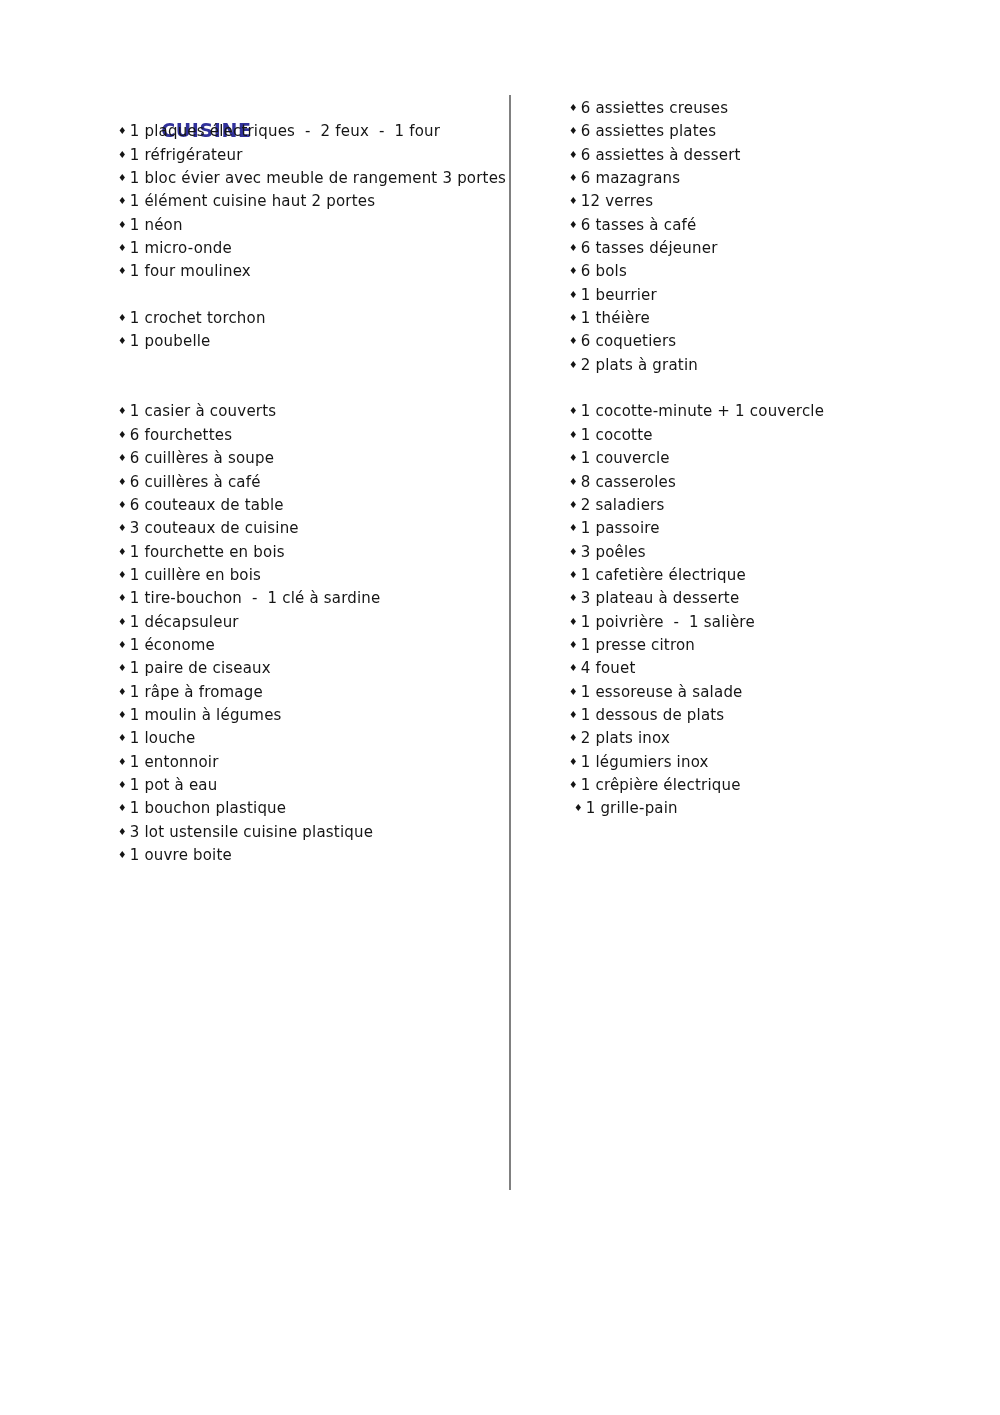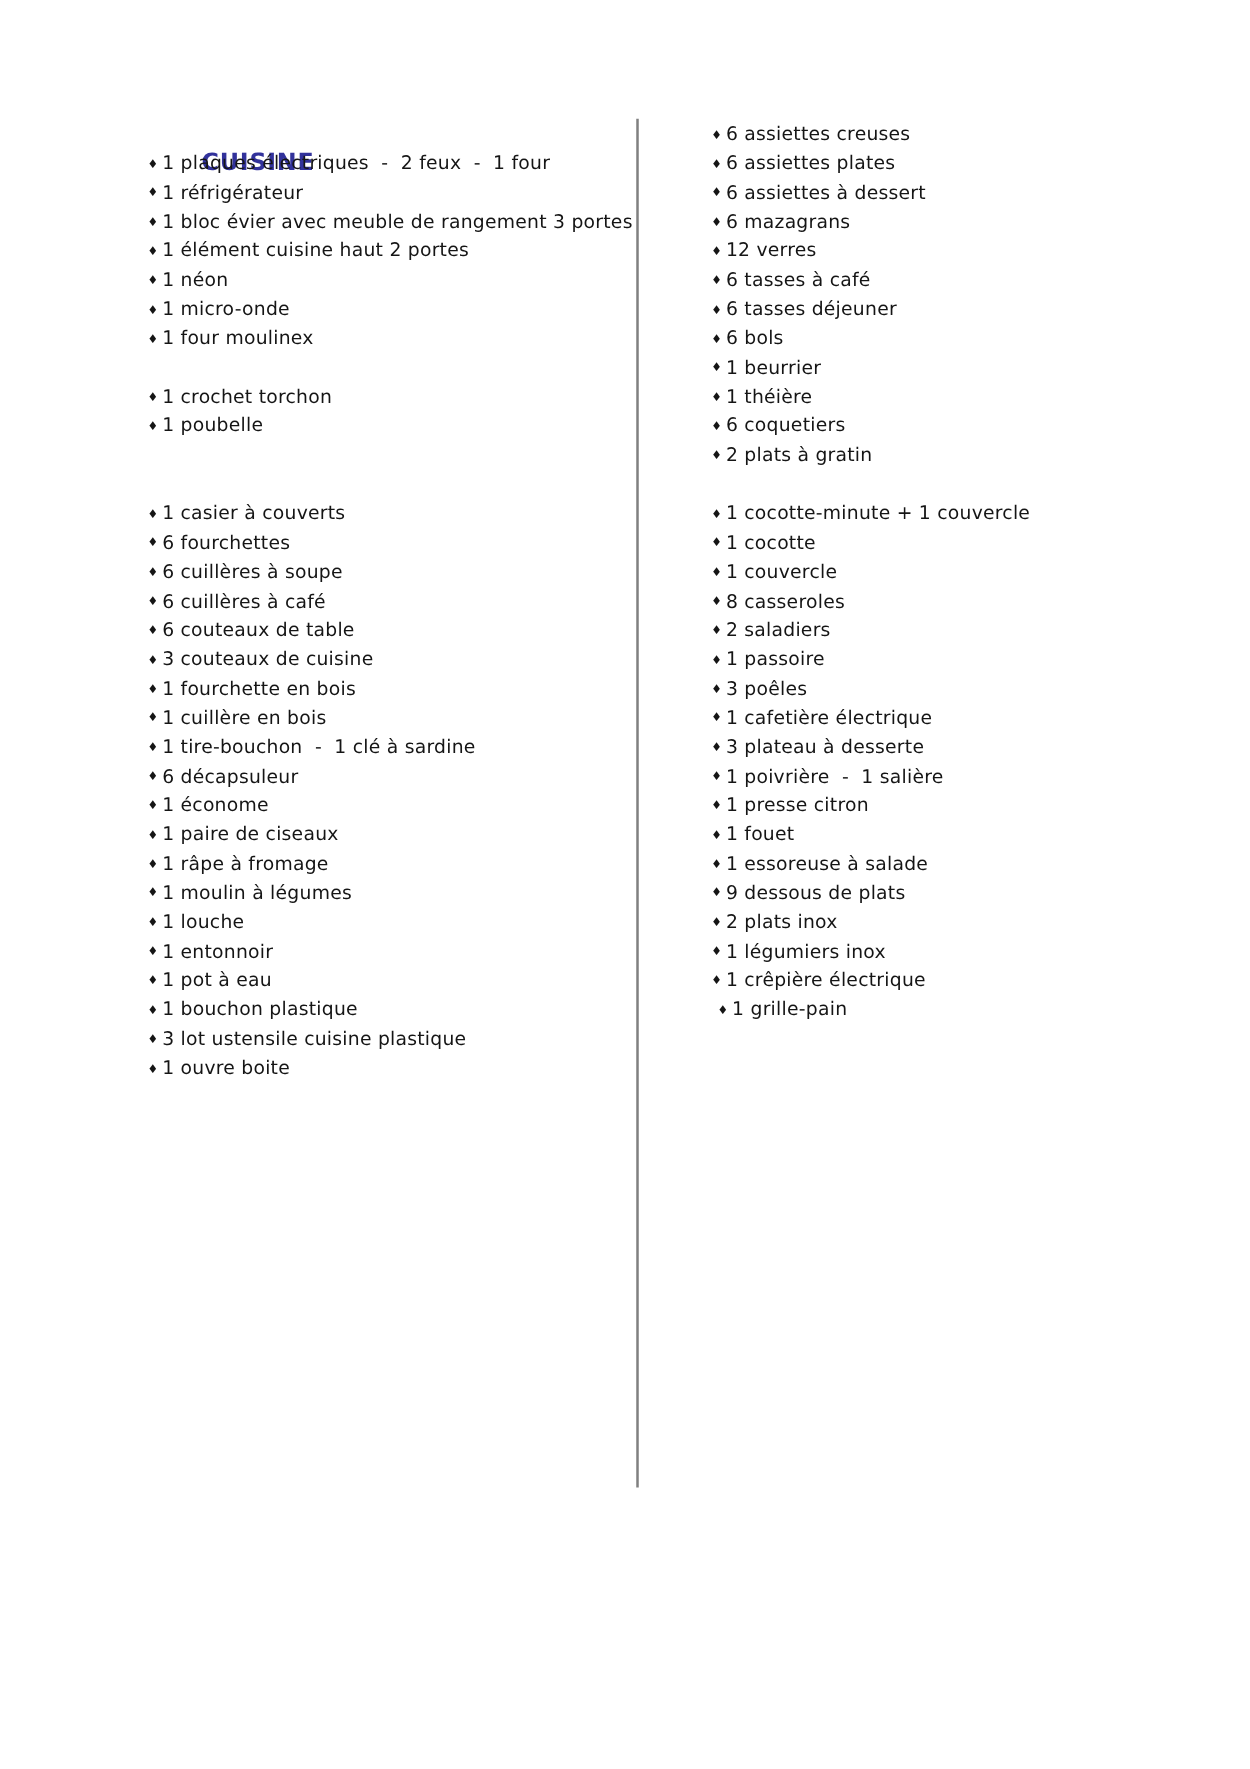--- a/index.html
+++ b/index.html
@@ -77,21 +77,21 @@
       <div class="line"></div>
       <div class="line"><span class="bullet">♦</span><span class="txt">1 casier à couverts</span></div>
       <div class="line"><span class="bullet">♦</span><span class="txt">6 fourchettes</span></div>
       <div class="line"><span class="bullet">♦</span><span class="txt">6 cuillères à soupe</span></div>
       <div class="line"><span class="bullet">♦</span><span class="txt">6 cuillères à café</span></div>
       <div class="line"><span class="bullet">♦</span><span class="txt">6 couteaux de table</span></div>
       <div class="line"><span class="bullet">♦</span><span class="txt">3 couteaux de cuisine</span></div>
       <div class="line"><span class="bullet">♦</span><span class="txt">1 fourchette en bois</span></div>
       <div class="line"><span class="bullet">♦</span><span class="txt">1 cuillère en bois</span></div>
       <div class="line"><span class="bullet">♦</span><span class="txt">1 tire-bouchon  -  1 clé à sardine</span></div>
-      <div class="line"><span class="bullet">♦</span><span class="txt">6 décapsuleur</span></div>
+      <div class="line"><span class="bullet">♦</span><span class="txt">1 décapsuleur</span></div>
       <div class="line"><span class="bullet">♦</span><span class="txt">1 économe</span></div>
       <div class="line"><span class="bullet">♦</span><span class="txt">1 paire de ciseaux</span></div>
       <div class="line"><span class="bullet">♦</span><span class="txt">1 râpe à fromage</span></div>
       <div class="line"><span class="bullet">♦</span><span class="txt">1 moulin à légumes</span></div>
       <div class="line"><span class="bullet">♦</span><span class="txt">1 louche</span></div>
       <div class="line"><span class="bullet">♦</span><span class="txt">1 entonnoir</span></div>
       <div class="line"><span class="bullet">♦</span><span class="txt">1 pot à eau</span></div>
       <div class="line"><span class="bullet">♦</span><span class="txt">1 bouchon plastique</span></div>
       <div class="line"><span class="bullet">♦</span><span class="txt">3 lot ustensile cuisine plastique</span></div>
       <div class="line"><span class="bullet">♦</span><span class="txt">1 ouvre boite</span></div>
@@ -116,21 +116,21 @@
       <div class="line"><span class="bullet">♦</span><span class="txt">1 cocotte</span></div>
       <div class="line"><span class="bullet">♦</span><span class="txt">1 couvercle</span></div>
       <div class="line"><span class="bullet">♦</span><span class="txt">8 casseroles</span></div>
       <div class="line"><span class="bullet">♦</span><span class="txt">2 saladiers</span></div>
       <div class="line"><span class="bullet">♦</span><span class="txt">1 passoire</span></div>
       <div class="line"><span class="bullet">♦</span><span class="txt">3 poêles</span></div>
       <div class="line"><span class="bullet">♦</span><span class="txt">1 cafetière électrique</span></div>
       <div class="line"><span class="bullet">♦</span><span class="txt">3 plateau à desserte</span></div>
       <div class="line"><span class="bullet">♦</span><span class="txt">1 poivrière  -  1 salière</span></div>
       <div class="line"><span class="bullet">♦</span><span class="txt">1 presse citron</span></div>
-      <div class="line"><span class="bullet">♦</span><span class="txt">1 fouet</span></div>
+      <div class="line"><span class="bullet">♦</span><span class="txt">4 fouet</span></div>
       <div class="line"><span class="bullet">♦</span><span class="txt">1 essoreuse à salade</span></div>
-      <div class="line"><span class="bullet">♦</span><span class="txt">9 dessous de plats</span></div>
+      <div class="line"><span class="bullet">♦</span><span class="txt">1 dessous de plats</span></div>
       <div class="line"><span class="bullet">♦</span><span class="txt">2 plats inox</span></div>
       <div class="line"><span class="bullet">♦</span><span class="txt">1 légumiers inox</span></div>
       <div class="line"><span class="bullet">♦</span><span class="txt">1 crêpière électrique</span></div>
       <div class="line"> <span class="bullet">♦</span><span class="txt">1 grille-pain</span></div>
     </div>
 </div>
 
 </body></html>

